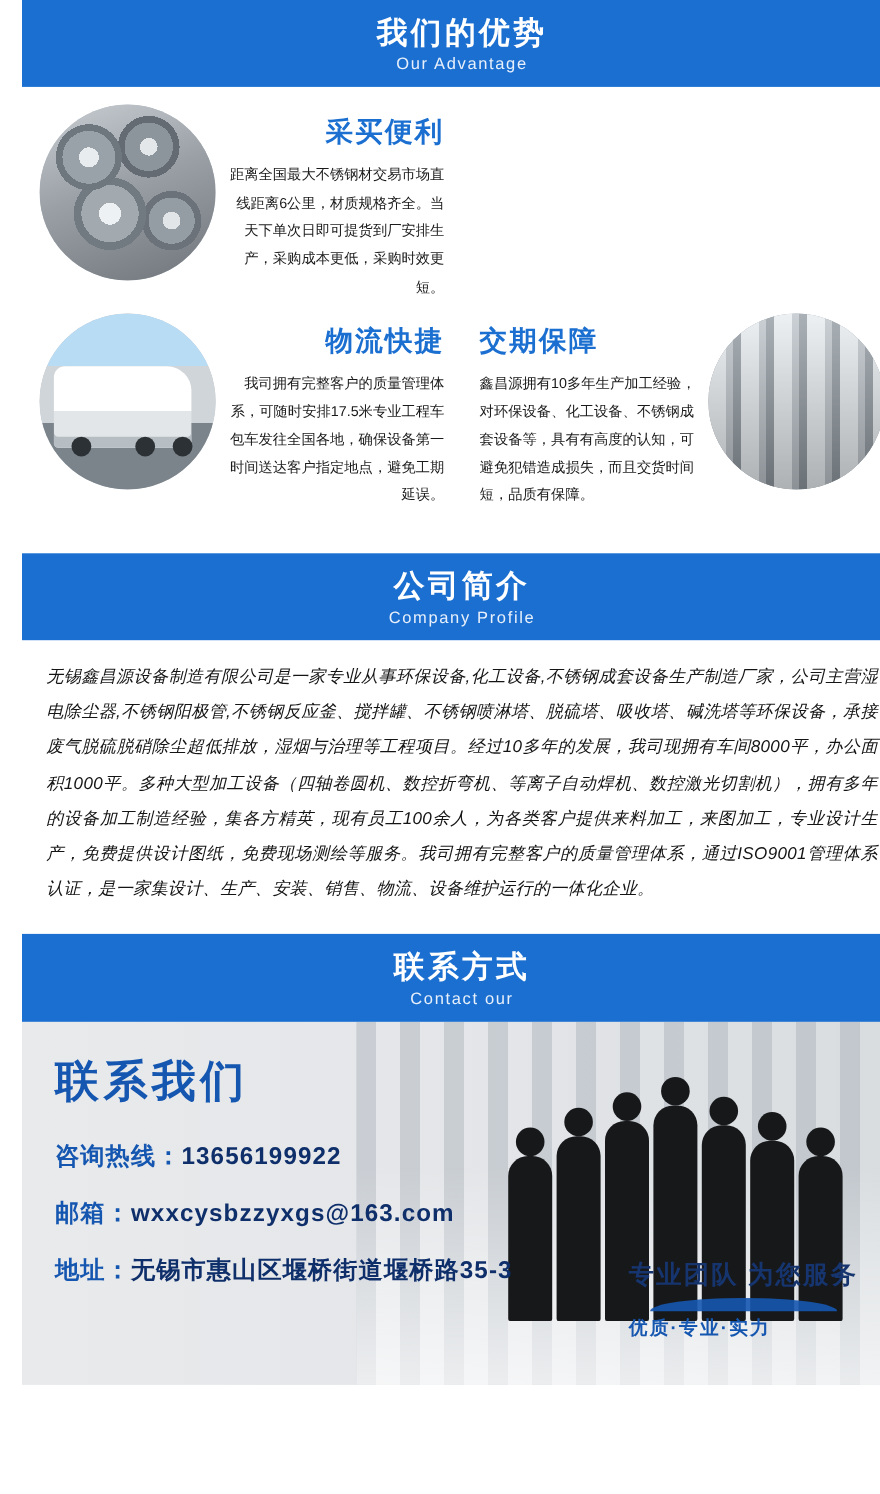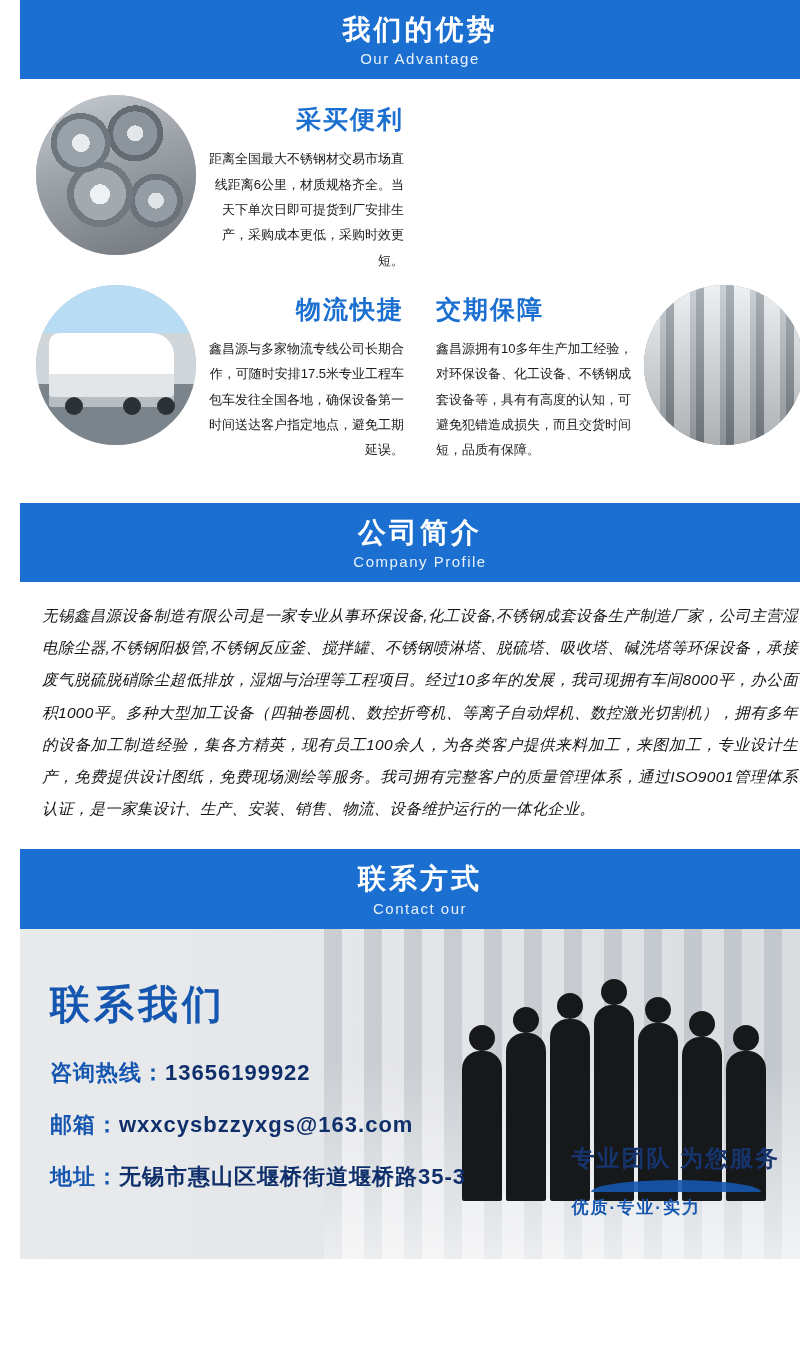--- a/index.html
+++ b/index.html
@@ -173,21 +173,21 @@
   }
   .contact .city {
     position: absolute;
     right: 0; bottom: 0; top: 0; width: 62%;
     background:
       linear-gradient(180deg, rgba(255,255,255,0) 40%, rgba(255,255,255,0.65) 100%),
       repeating-linear-gradient(90deg, rgba(150,160,170,0.35) 0 18px, rgba(255,255,255,0) 18px 40px);
   }
   .contact-left {
     position: absolute;
-    left: 30px; top: 48px;
+    left: 30px; top: 26px;
     z-index: 3;
   }
   .contact-title {
     color: #1557b0;
     font-size: 40px;
     font-weight: bold;
     letter-spacing: 4px;
     margin-bottom: 26px;
   }
   .contact-line {
@@ -278,21 +278,21 @@
       </div>
     </div>
 
     <div class="adv-row">
       <div class="adv-cell">
         <div class="photo">
             <div class="ph-truck"></div>
           </div>
         <div class="adv-text">
           <div class="adv-title">物流快捷</div>
-          <div class="adv-body">鑫昌源与多家物流专线公司长期合作，可随时安排17.5米专业工程车包车发往全国各地，确保设备第一时间送达客户指定地点，避免工期延误。</div>
+          <div class="adv-body">我司拥有完整客户的质量管理体系，可随时安排17.5米专业工程车包车发往全国各地，确保设备第一时间送达客户指定地点，避免工期延误。</div>
         </div>
       </div>
       <div class="adv-cell reverse">
         <div class="photo">
             <div class="ph-tanks"></div>
           </div>
         <div class="adv-text">
           <div class="adv-title">交期保障</div>
           <div class="adv-body">鑫昌源拥有10多年生产加工经验，对环保设备、化工设备、不锈钢成套设备等，具有有高度的认知，可避免犯错造成损失，而且交货时间短，品质有保障。</div>
         </div>

